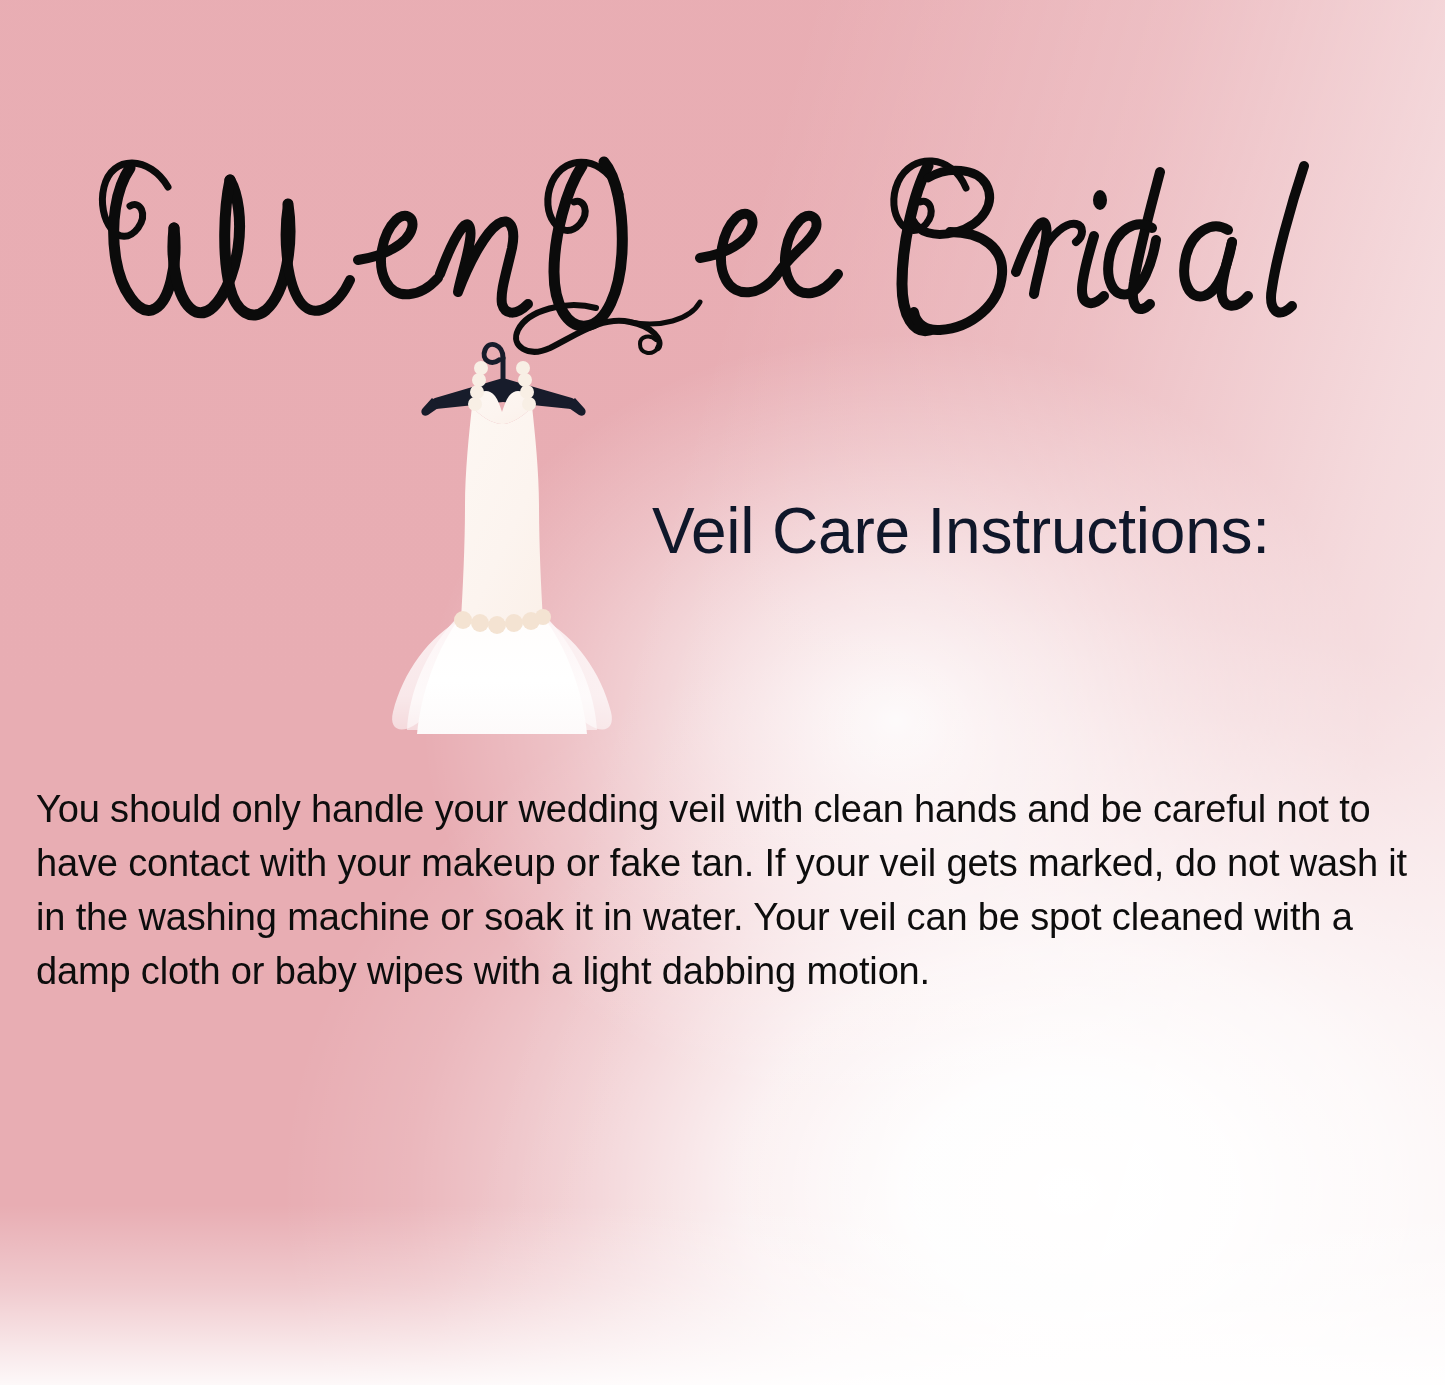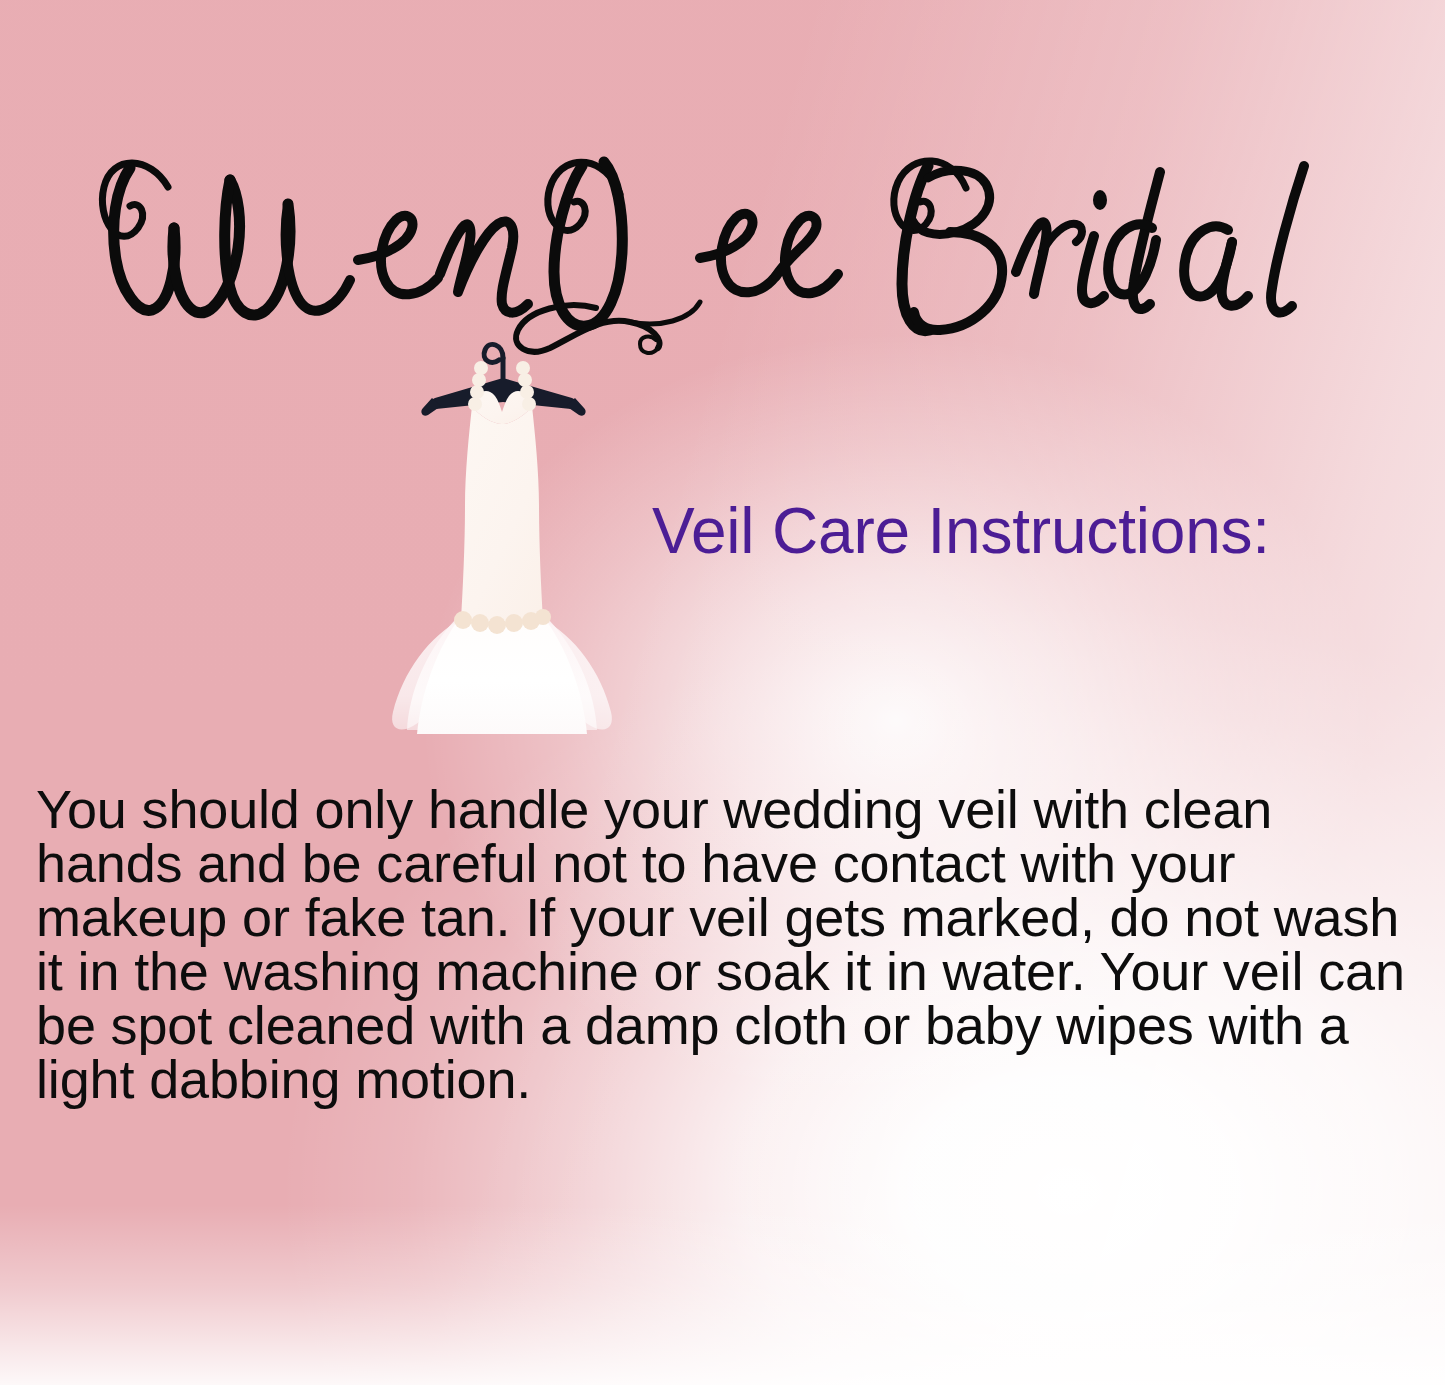--- a/index.html
+++ b/index.html
@@ -95,33 +95,33 @@
   #dress-svg { display: block; width: 235px; height: 420px; }
 
   
   #heading {
     position: absolute;
     left: 652px;
     top: 498px;
     font-size: 64px;
     font-weight: 400;
     letter-spacing: -0.2px;
-    color: #4c1d95;
+    color: #0f172a;
     white-space: nowrap;
     line-height: 1.05;
   }
 
   
   #body-copy {
     position: absolute;
     left: 36px;
     top: 782px;
     width: 1372px;
     color: #0d0d0d;
-    font-size: 54px;
+    font-size: 38px;
     line-height: 54px;
     font-weight: 400;
     letter-spacing: -0.15px;
   }
   #body-copy p { margin: 0; }
   #body-copy p.spacer { height: 54px; }
 </style>
 </head>
 <body>
 

